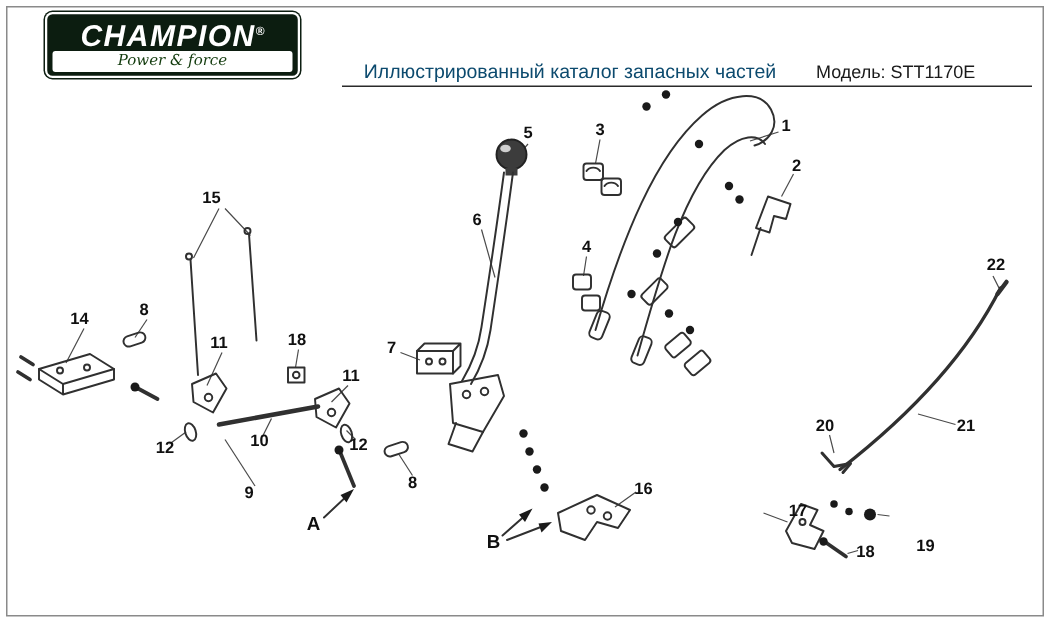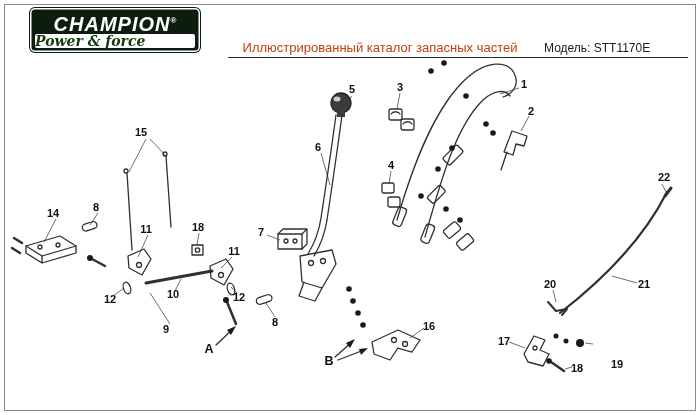--- a/index.html
+++ b/index.html
@@ -5,24 +5,24 @@
   html,body{margin:0;padding:0;background:#fff;}
   .page{position:relative;width:700px;height:415px;background:#ffffff;overflow:hidden;
         font-family:"Liberation Sans",sans-serif;}
   .frame{position:absolute;inset:4px;border:1px solid #8a8a8a;pointer-events:none;}
   .logo{position:absolute;left:30px;top:8px;width:170px;height:44px;background:#0c1d10;
         border-radius:5px;box-shadow:inset 0 0 0 1.5px #ffffff, 0 0 0 1px #0c1d10;}
   .brand{color:#ffffff;font-family:Liberation Sans, sans-serif;font-weight:bold;font-style:italic;
          font-size:20px;text-align:center;line-height:26px;letter-spacing:1px;}
   .brand sup{font-size:8px;font-style:normal;letter-spacing:0;vertical-align:super;}
   .tagline{position:absolute;left:5px;right:5px;bottom:4px;height:14px;background:#ffffff;
-           color:#123b0d;font-family:"DejaVu Serif",serif;font-weight:bold;font-style:italic;
-           font-size:14px;line-height:14px;border-radius:2px;}
+           color:#123b0d;font-family:"DejaVu Serif",serif;font-weight:normal;font-style:italic;
+           font-size:10px;line-height:14px;text-align:center;border-radius:2px;}
   .title{position:absolute;left:230px;top:40px;width:300px;text-align:center;
-         font-size:13px;color:#c2410c;}
+         font-size:13px;color:#0c4a6e;}
   .model{position:absolute;left:544px;top:41px;font-size:12px;color:#1a1a1a;}
   .header-line{position:absolute;left:228px;top:57px;width:460px;height:1px;background:#2a2a2a;}
   svg.drawing{position:absolute;left:0;top:0;}
   svg.drawing *{vector-effect:non-scaling-stroke;}
   .draw{fill:none;stroke:#303030;stroke-width:1.3;stroke-linecap:round;stroke-linejoin:round;}
   .thin{fill:none;stroke:#4a4a4a;stroke-width:0.8;}
   .callout-layer{position:absolute;inset:0;pointer-events:none;}
   .callout{position:absolute;transform:translate(-50%,-50%);font-size:11px;font-weight:bold;
            color:#101010;}
   .callout.assembly{font-size:12.5px;}
@@ -242,21 +242,21 @@
       <span class="callout" style="left: 166px; top: 329px;">9</span>
       <span class="callout" style="left: 173px; top: 294px;">10</span>
       <span class="callout" style="left: 146px; top: 229px;">11</span>
       <span class="callout" style="left: 234px; top: 251px;">11</span>
       <span class="callout" style="left: 110px; top: 299px;">12</span>
       <span class="callout" style="left: 239px; top: 297px;">12</span>
       <span class="callout" style="left: 198px; top: 227px;">18</span>
       <span class="callout" style="left: 53px; top: 213px;">14</span>
       <span class="callout" style="left: 141px; top: 132px;">15</span>
       <span class="callout" style="left: 429px; top: 326px;">16</span>
-      <span class="callout" style="left: 504px; top: 341px;">17</span>
+      <span class="callout" style="left: 532px; top: 341px;">17</span>
       <span class="callout" style="left: 577px; top: 368px;">18</span>
       <span class="callout" style="left: 617px; top: 344px; margin-top: 20px;">19</span>
       <span class="callout" style="left: 550px; top: 284px; text-align: right;">20</span>
       <span class="callout" style="left: 644px; top: 284px;">21</span>
       <span class="callout" style="left: 664px; top: 177px;">22</span>
       <span class="callout assembly" style="left: 209px; top: 349px;">A</span>
       <span class="callout assembly" style="left: 329px; top: 361px;">B</span>
     </div>
 </div>
 

